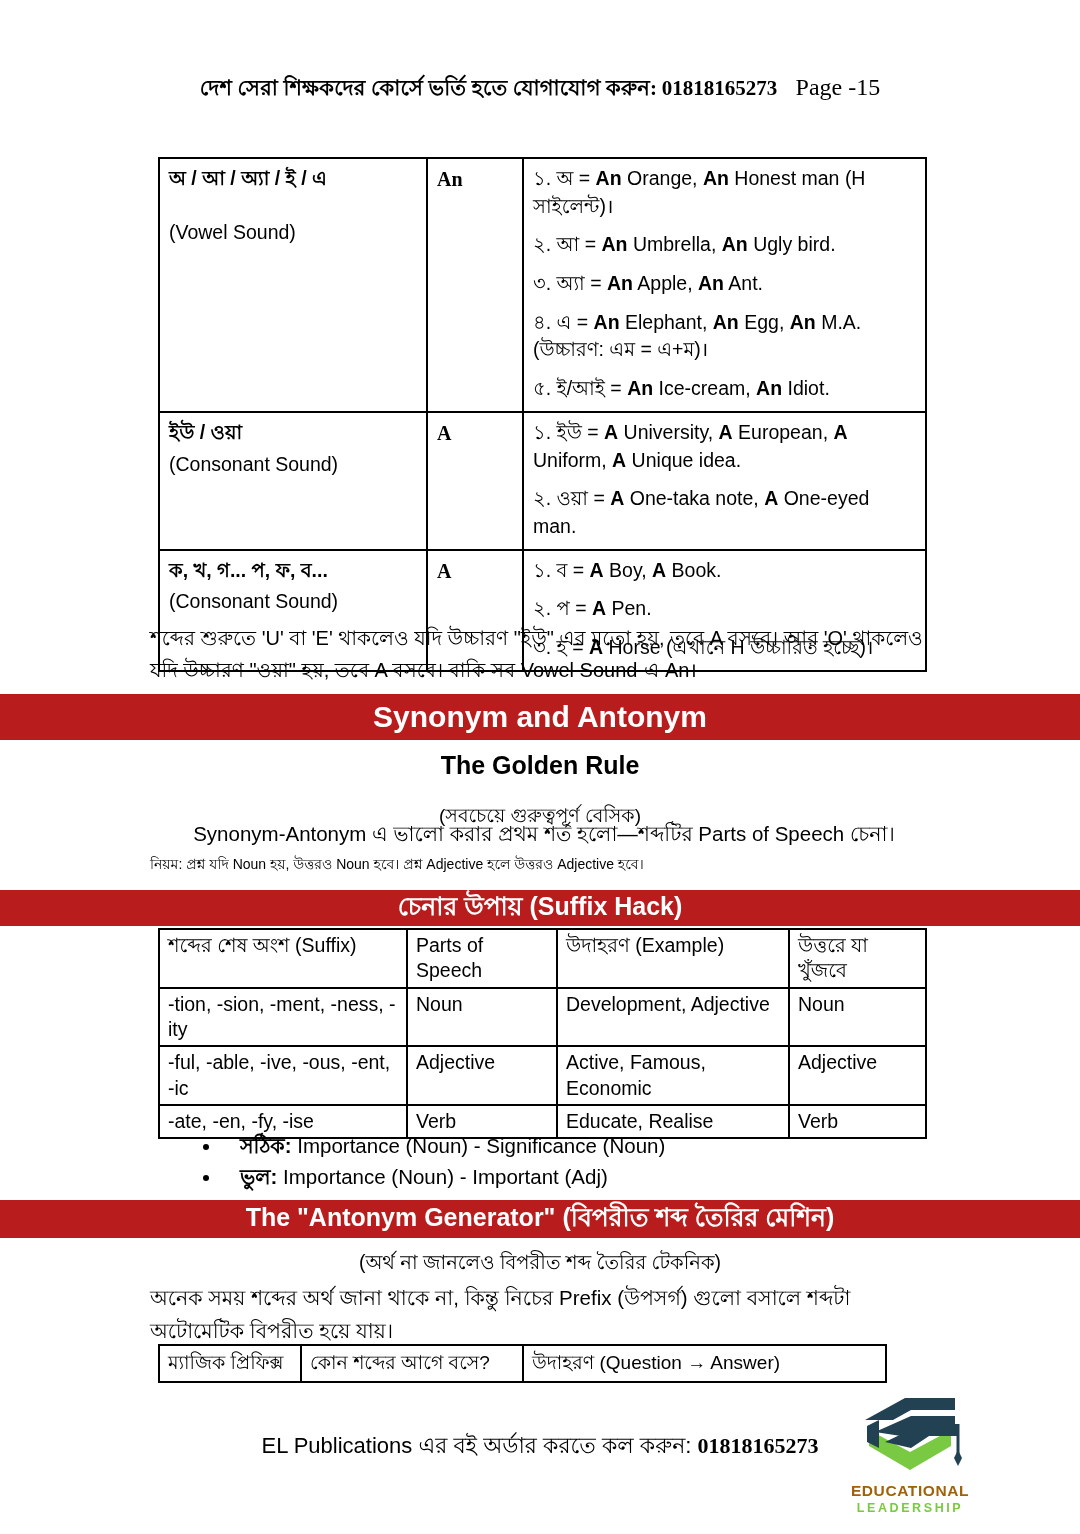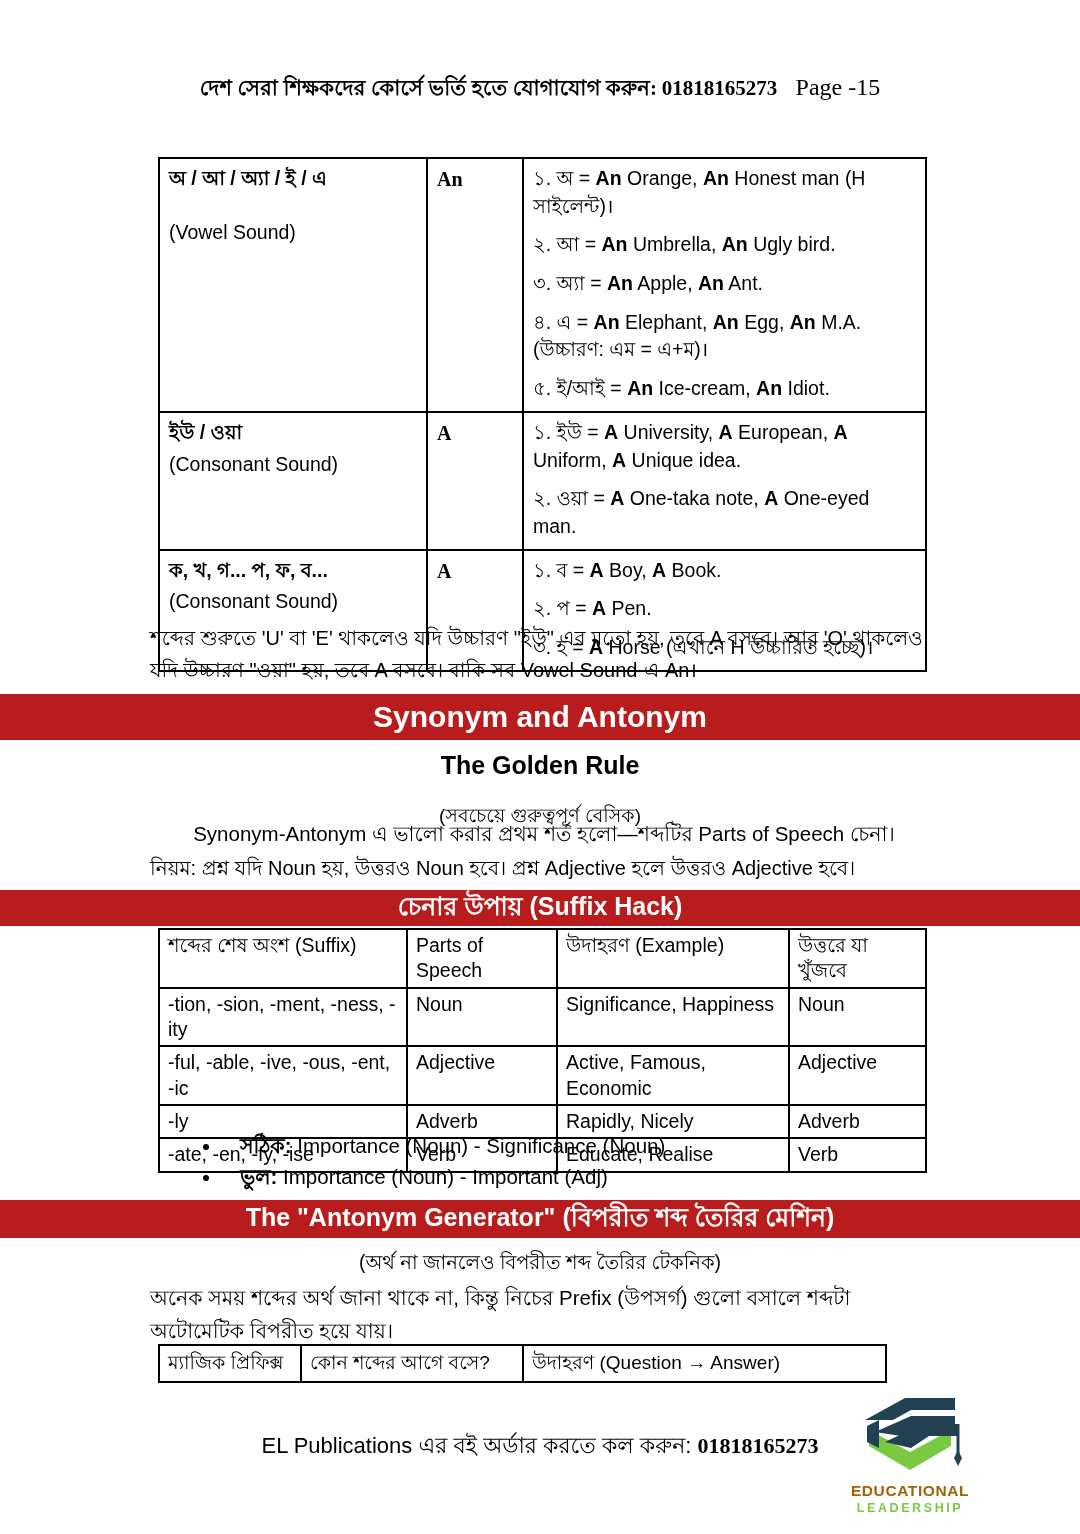--- a/index.html
+++ b/index.html
@@ -83,21 +83,21 @@
   #golden-rule-sub{
     position:absolute; left:0; top:801px; width:1080px;
     text-align:center; font-size:19px;
   }
   #golden-rule-p1{
     position:absolute; left:4px; top:819px; width:1080px;
     text-align:center; font-size:20.5px;
   }
   #golden-rule-p2{
     position:absolute; left:150px; top:853px; width:790px;
-    text-align:left; font-size:20px;
+    text-align:left; font-size:14px;
   }
 
   
   #table-suffix{ left:158px; top:928px; width:767px; }
   #table-suffix td{ padding:3px 8px; font-size:19.5px; line-height:1.3; }
   #table-suffix td.s1{ width:248px; }
   #table-suffix td.s2{ width:150px; }
   #table-suffix td.s3{ width:232px; }
   #table-suffix td.s4{ width:137px; }
   #table-suffix tr.hdr td{ height:58px; }
@@ -217,34 +217,28 @@
   <tbody>
     <tr class="hdr">
       <td class="s1">শব্দের শেষ অংশ (Suffix)</td>
       <td class="s2">Parts of Speech</td>
       <td class="s3">উদাহরণ (Example)</td>
       <td class="s4">উত্তরে যা খুঁজবে</td>
     </tr>
     <tr>
       <td class="s1">-tion, -sion, -ment, -ness, -ity</td>
       <td class="s2">Noun</td>
-      <td class="s3">Significance, Happiness</td>
+      <td class="s3">Development, Adjective</td>
       <td class="s4">Noun</td>
     </tr>
     <tr>
       <td class="s1">-ful, -able, -ive, -ous, -ent, -ic</td>
       <td class="s2">Adjective</td>
       <td class="s3">Active, Famous, Economic</td>
       <td class="s4">Adjective</td>
-    </tr>
-    <tr>
-      <td class="s1">-ly</td>
-      <td class="s2">Adverb</td>
-      <td class="s3">Rapidly, Nicely</td>
-      <td class="s4">Adverb</td>
     </tr>
     <tr>
       <td class="s1">-ate, -en, -fy, -ise</td>
       <td class="s2">Verb</td>
       <td class="s3">Educate, Realise</td>
       <td class="s4">Verb</td>
     </tr>
   </tbody>
 </table>
 

